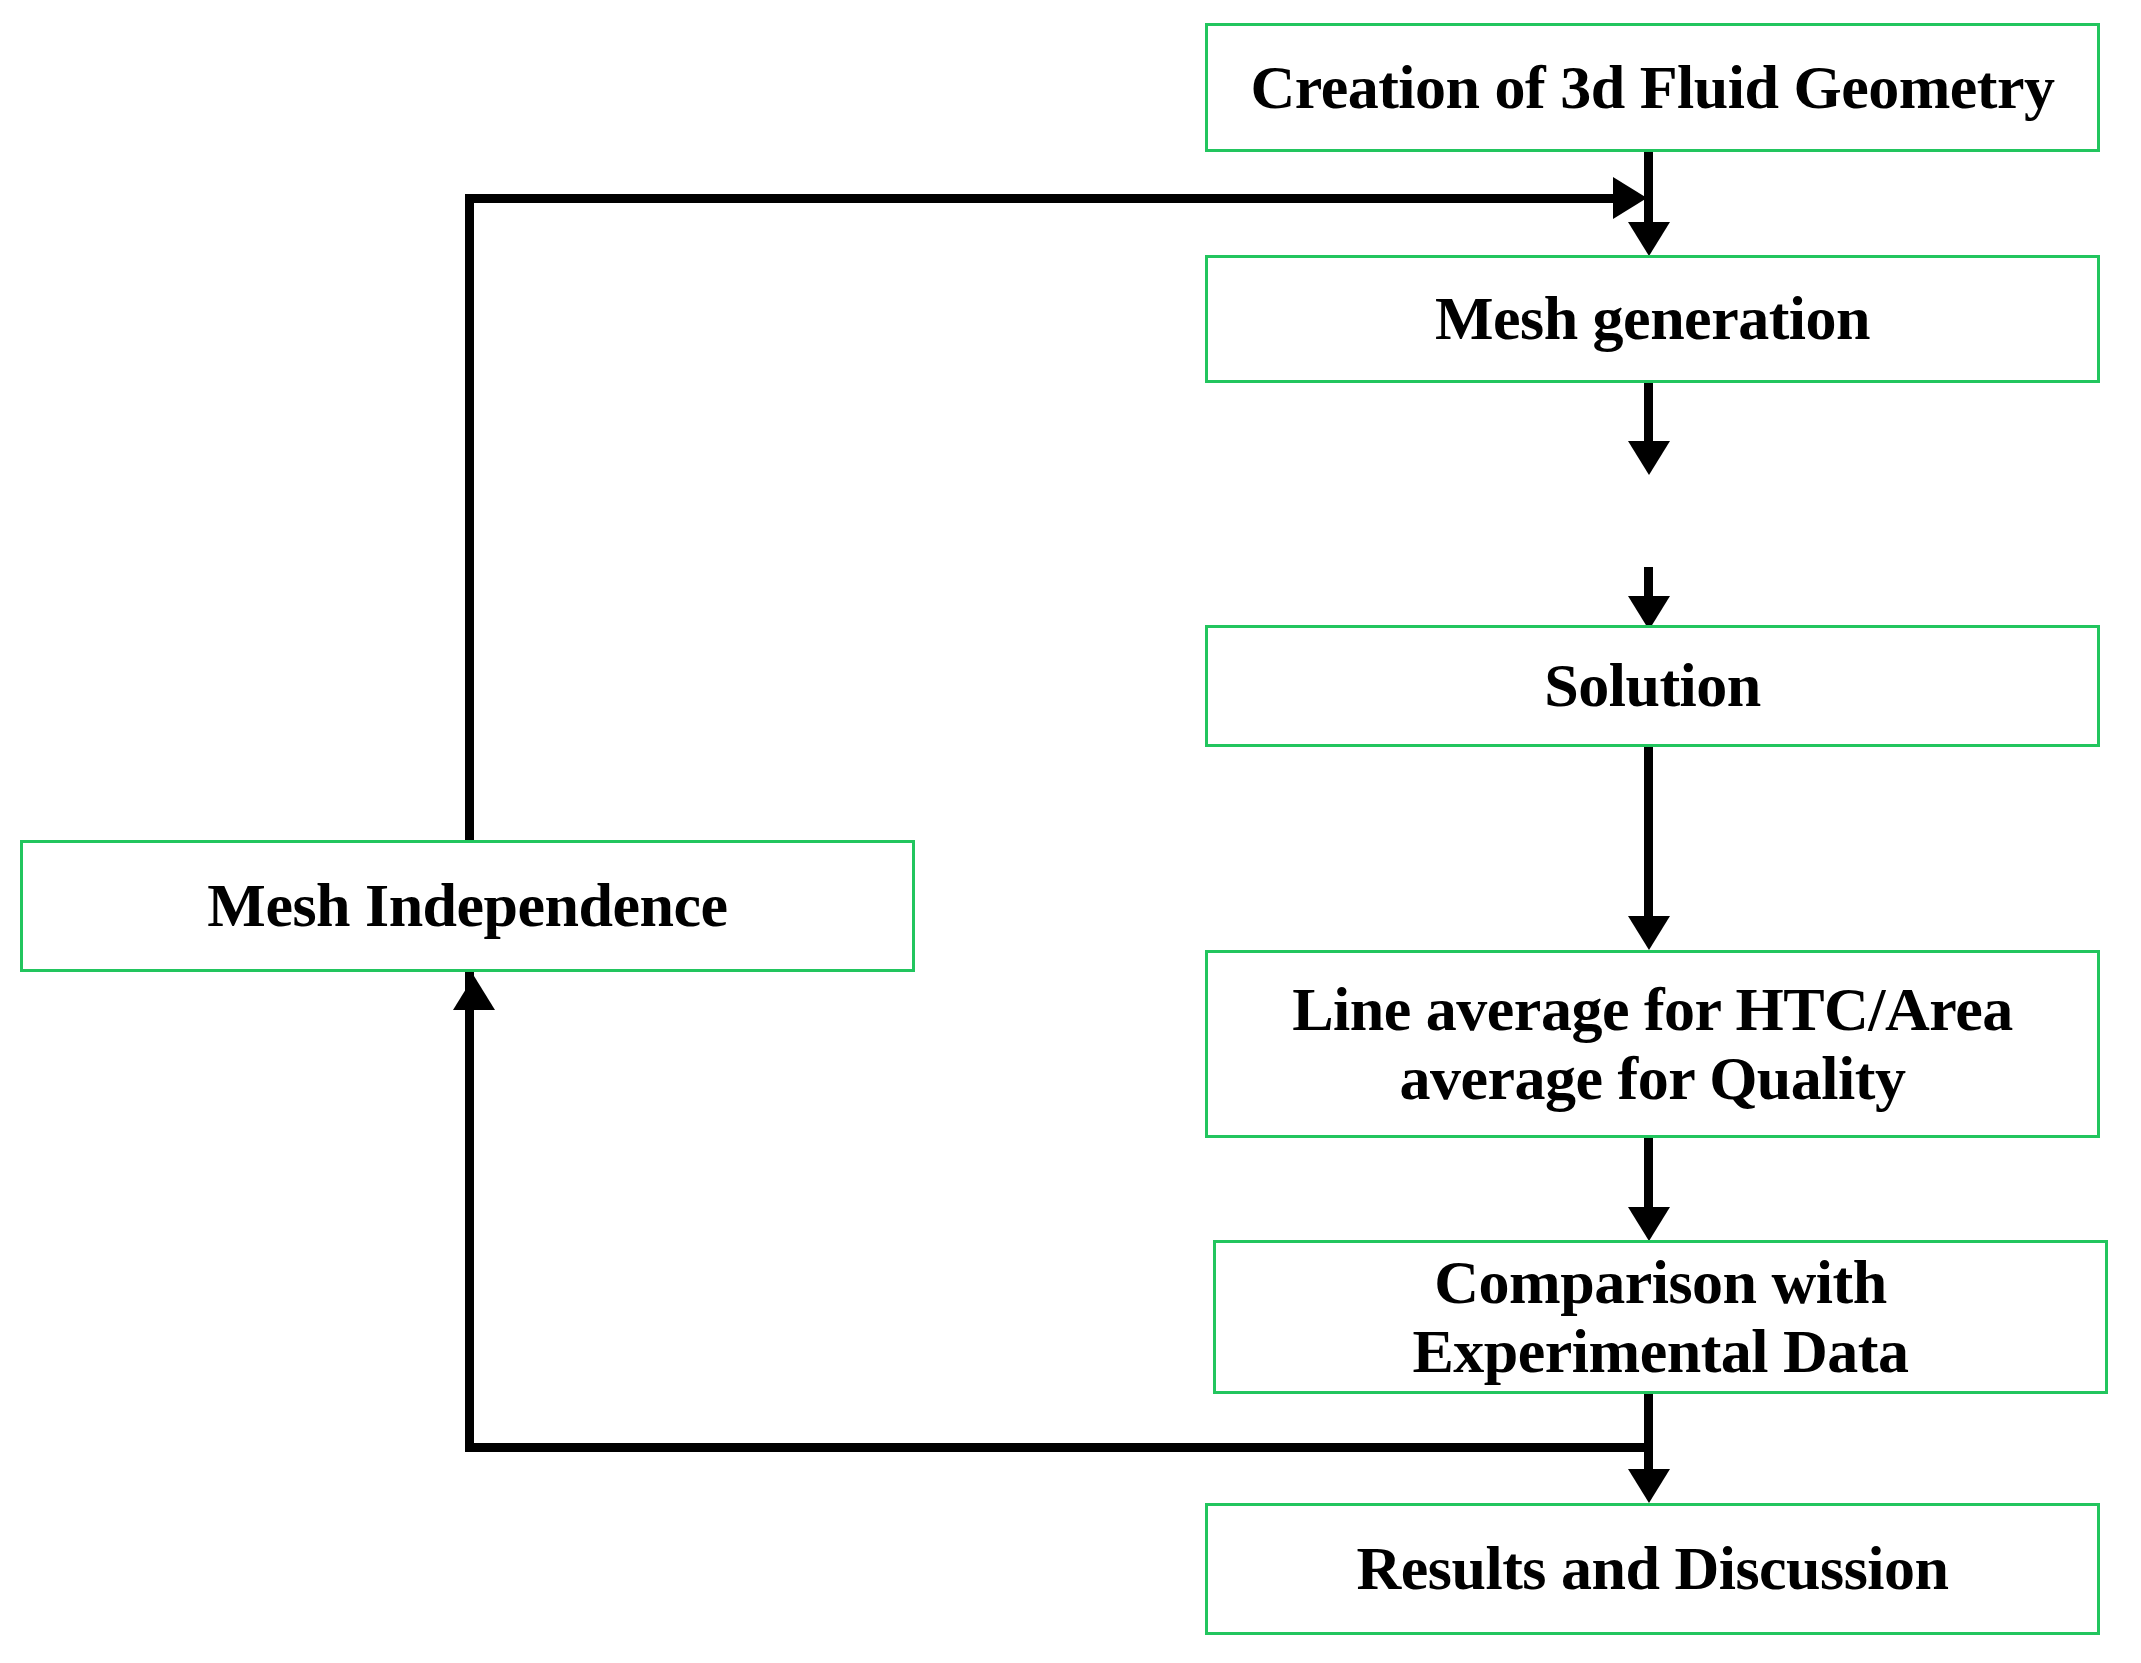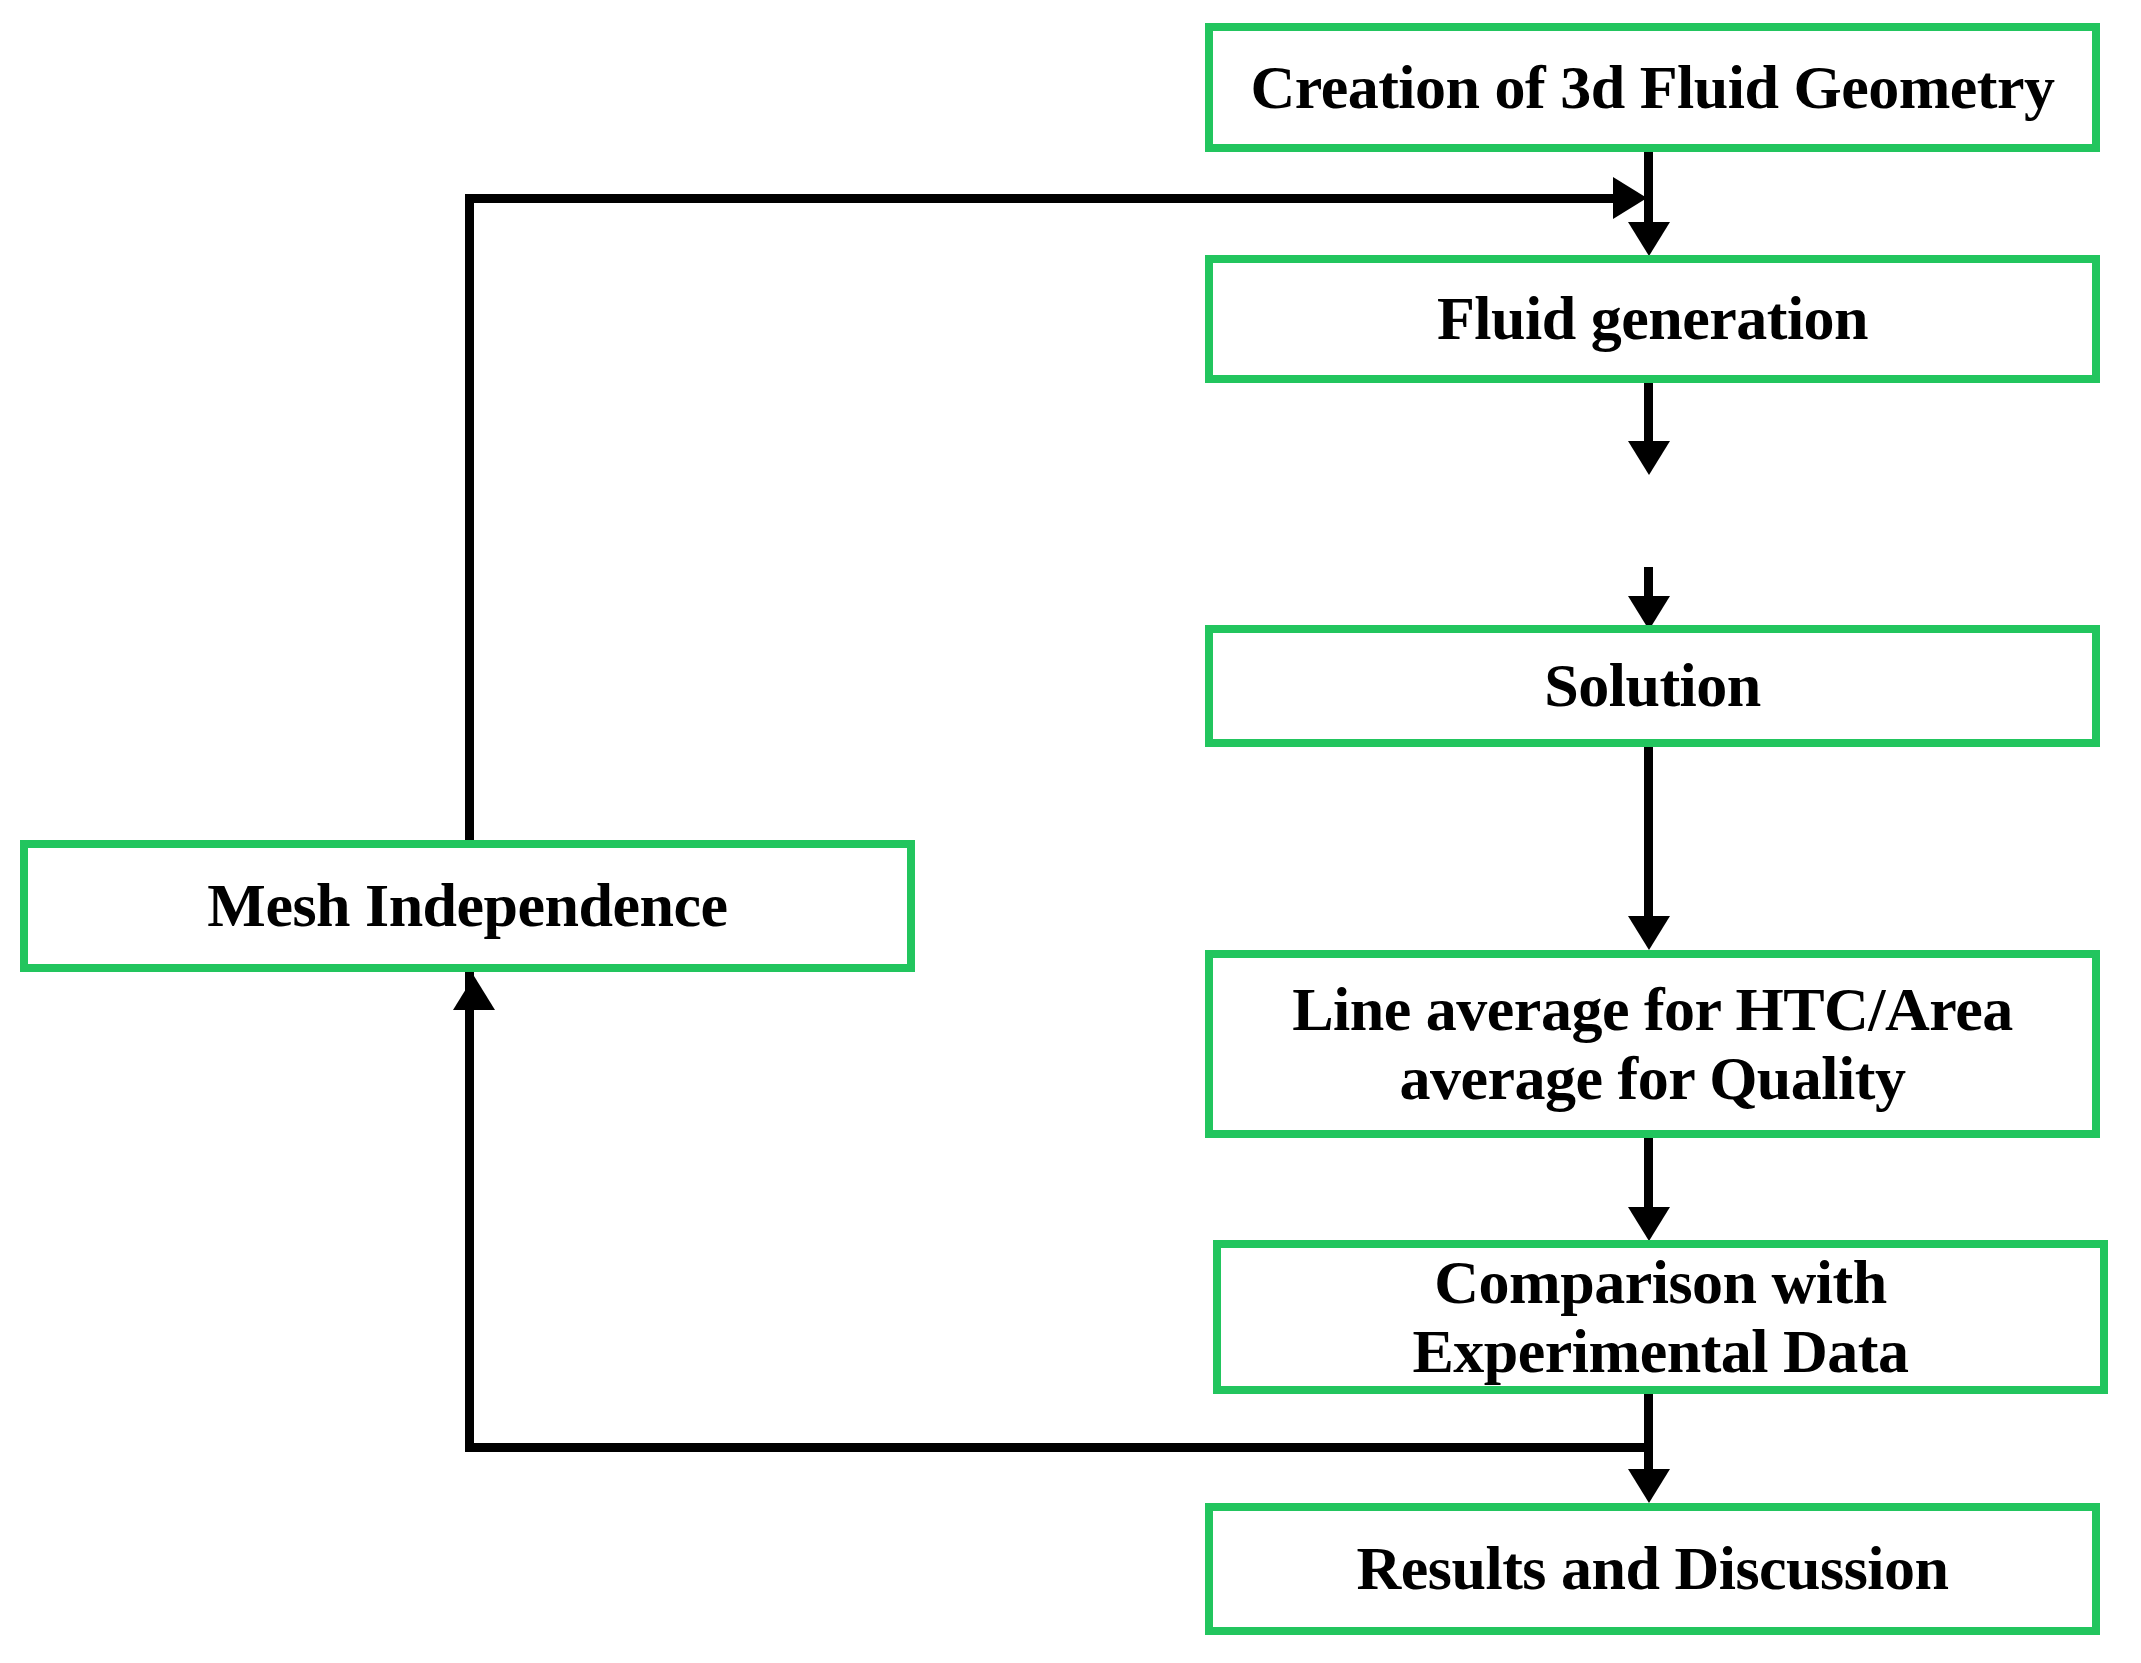--- a/index.html
+++ b/index.html
@@ -11,21 +11,21 @@
     position: relative;
     width: 2141px;
     height: 1663px;
     background: #ffffff;
     overflow: hidden;
     font-family: "Liberation Serif", "DejaVu Serif", serif;
   }
   .node {
     position: absolute;
     box-sizing: border-box;
-    border: 8px solid #22c55e;
+    border: 3px solid #22c55e;
     background: #ffffff;
     display: flex;
     align-items: center;
     justify-content: center;
     text-align: center;
     color: #000000;
     font-weight: bold;
     line-height: 1.12;
     letter-spacing: -0.5px;
     z-index: 5;
@@ -104,21 +104,21 @@
   <div class="arrow-up" style="left:453px; top:976px;"></div>
 
   <div class="hline" style="left:465px; top:194px; width:1152px;"></div>
   <div class="arrow-right" style="left:1613px; top:177px;"></div>
 
   <div class="node" style="left:1205px; top:23px; width:895px; height:129px; font-size:62px;">
     <span class="node-label">Creation of 3d Fluid Geometry</span>
   </div>
 
   <div class="node" style="left:1205px; top:255px; width:895px; height:128px; font-size:62px;">
-    <span class="node-label">Fluid generation</span>
+    <span class="node-label">Mesh generation</span>
   </div>
 
 
   <div class="node" style="left:1205px; top:625px; width:895px; height:122px; font-size:62px;text-align:center;">
     <span class="node-label">Solution</span>
   </div>
 
   <div class="node" style="left:1205px; top:950px; width:895px; height:188px; font-size:62px;">
     <span class="node-label">Line average for HTC/Area
 average for Quality</span>

